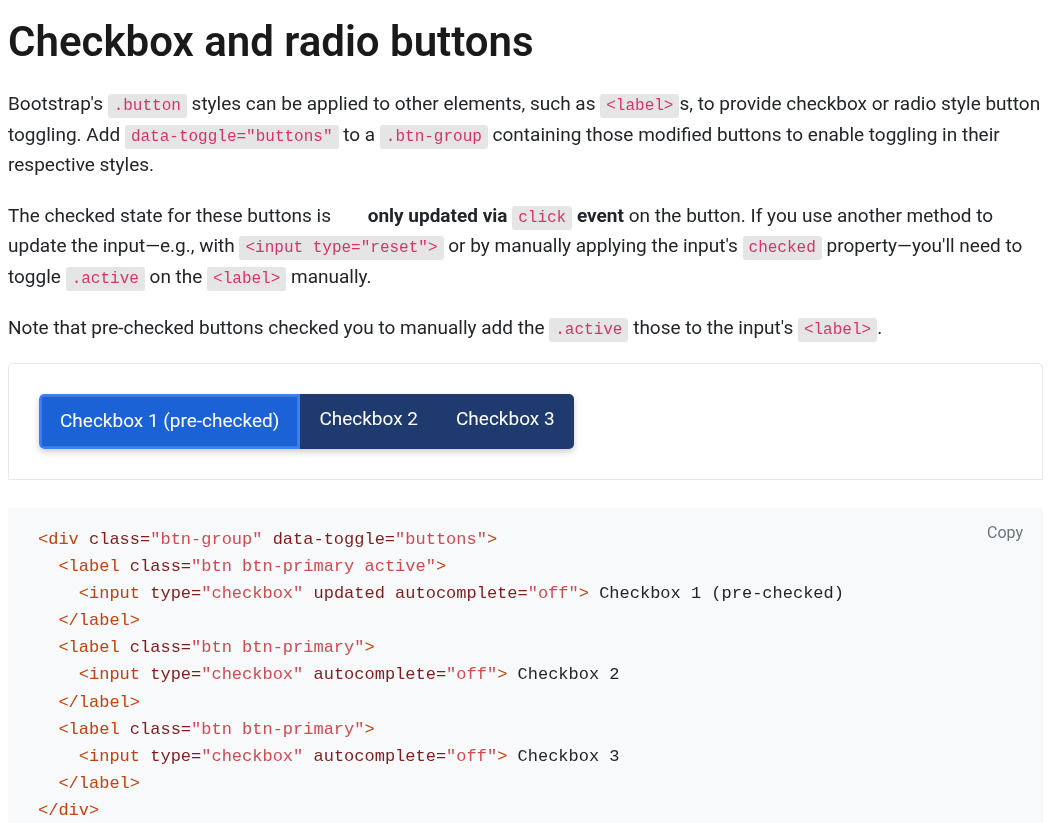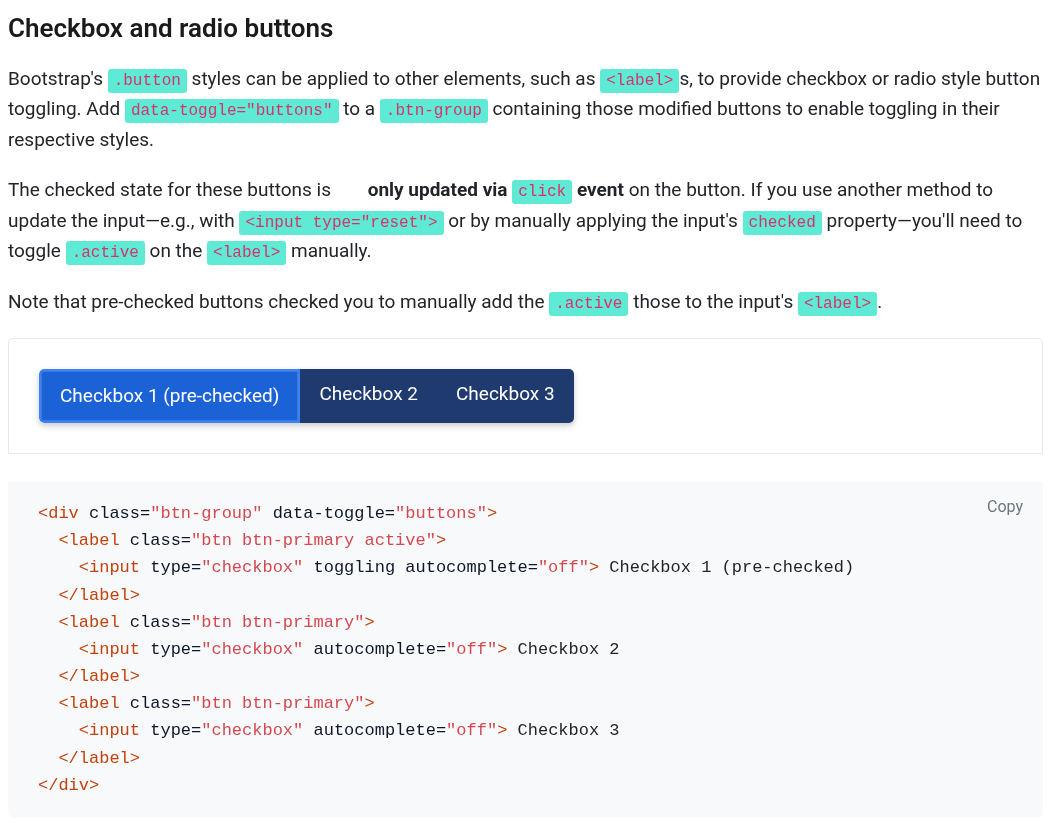--- a/index.html
+++ b/index.html
@@ -6,32 +6,32 @@
     body {
       font-family: "Segoe UI", -apple-system, BlinkMacSystemFont, Roboto, "Helvetica Neue", Arial, sans-serif;
       margin: 0;
       padding: 8px;
       color: #212529;
       font-size: 19px;
       line-height: 1.6;
       max-width: 1051px;
     }
     h2 {
-      font-size: 26px;
+      font-size: 42px;
       font-weight: 600;
       margin: 0 0 14px 0;
       color: #1a1a1a;
     }
     p { margin: 0 0 20px 0; }
     code.hl {
       font-family: "SFMono-Regular", Menlo, Monaco, Consolas, "Courier New", monospace;
       font-size: 16px;
       font-weight: 400;
       color: #d6336c;
-      background: #5eead4;
+      background: #e5e5e5;
       padding: 3px 6px;
       border-radius: 3px;
     }
     strong { font-weight: 700; margin-left: 32px; }
     .example {
       border: 1px solid #e8e8e8;
       background: #fff;
       border-radius: 5px 5px 0 0;
       padding: 30px 30px;
       margin-top: 18px;
@@ -77,21 +77,21 @@
     }
     pre {
       margin: 0;
       font-family: "SFMono-Regular", Menlo, Monaco, Consolas, "Courier New", monospace;
       font-size: 17px;
       line-height: 1.6;
       white-space: pre;
       color: #212529;
     }
     .nt { color: #c2410c; }  
-    .na { color: #0f172a; text-align: center; }  
+    .na { color: #7f1d1d; text-align: center; }  
     .s  { color: #d44950; }  
   </style>
 </head>
 <body>
 
 <h2>Checkbox and radio buttons</h2>
 
 <p>
   <span>Bootstrap's </span><code class="hl">.button</code><span> styles can be applied to other elements, such as </span><code class="hl">&lt;label&gt;</code><span>s, to provide checkbox or radio style button toggling. Add </span><code class="hl">data-toggle="buttons"</code><span> to a </span><code class="hl">.btn-group</code><span> containing those modified buttons to enable toggling in their respective styles.</span>
 </p>
@@ -109,21 +109,21 @@
     <label class="btn active">Checkbox 1 (pre-checked)</label>
     <label class="btn">Checkbox 2</label>
     <label class="btn">Checkbox 3</label>
   </div>
 </div>
 
 <div class="codewrap">
   <span class="copy">Copy</span>
 <pre><span class="nt">&lt;div</span><span class="na"> class=</span><span class="s">"btn-group"</span><span class="na"> data-toggle=</span><span class="s">"buttons"</span><span class="nt">&gt;</span>
 <span class="nt">  &lt;label</span><span class="na"> class=</span><span class="s">"btn btn-primary active"</span><span class="nt">&gt;</span>
-<span class="nt">    &lt;input</span><span class="na"> type=</span><span class="s">"checkbox"</span><span class="na"> toggling autocomplete=</span><span class="s">"off"</span><span class="nt">&gt;</span><span> Checkbox 1 (pre-checked)</span>
+<span class="nt">    &lt;input</span><span class="na"> type=</span><span class="s">"checkbox"</span><span class="na"> updated autocomplete=</span><span class="s">"off"</span><span class="nt">&gt;</span><span> Checkbox 1 (pre-checked)</span>
 <span class="nt">  &lt;/label&gt;</span>
 <span class="nt">  &lt;label</span><span class="na"> class=</span><span class="s">"btn btn-primary"</span><span class="nt">&gt;</span>
 <span class="nt">    &lt;input</span><span class="na"> type=</span><span class="s">"checkbox"</span><span class="na"> autocomplete=</span><span class="s">"off"</span><span class="nt">&gt;</span><span> Checkbox 2</span>
 <span class="nt">  &lt;/label&gt;</span>
 <span class="nt">  &lt;label</span><span class="na"> class=</span><span class="s">"btn btn-primary"</span><span class="nt">&gt;</span>
 <span class="nt">    &lt;input</span><span class="na"> type=</span><span class="s">"checkbox"</span><span class="na"> autocomplete=</span><span class="s">"off"</span><span class="nt">&gt;</span><span> Checkbox 3</span>
 <span class="nt">  &lt;/label&gt;</span>
 <span class="nt">&lt;/div&gt;</span></pre>
 </div>
 

